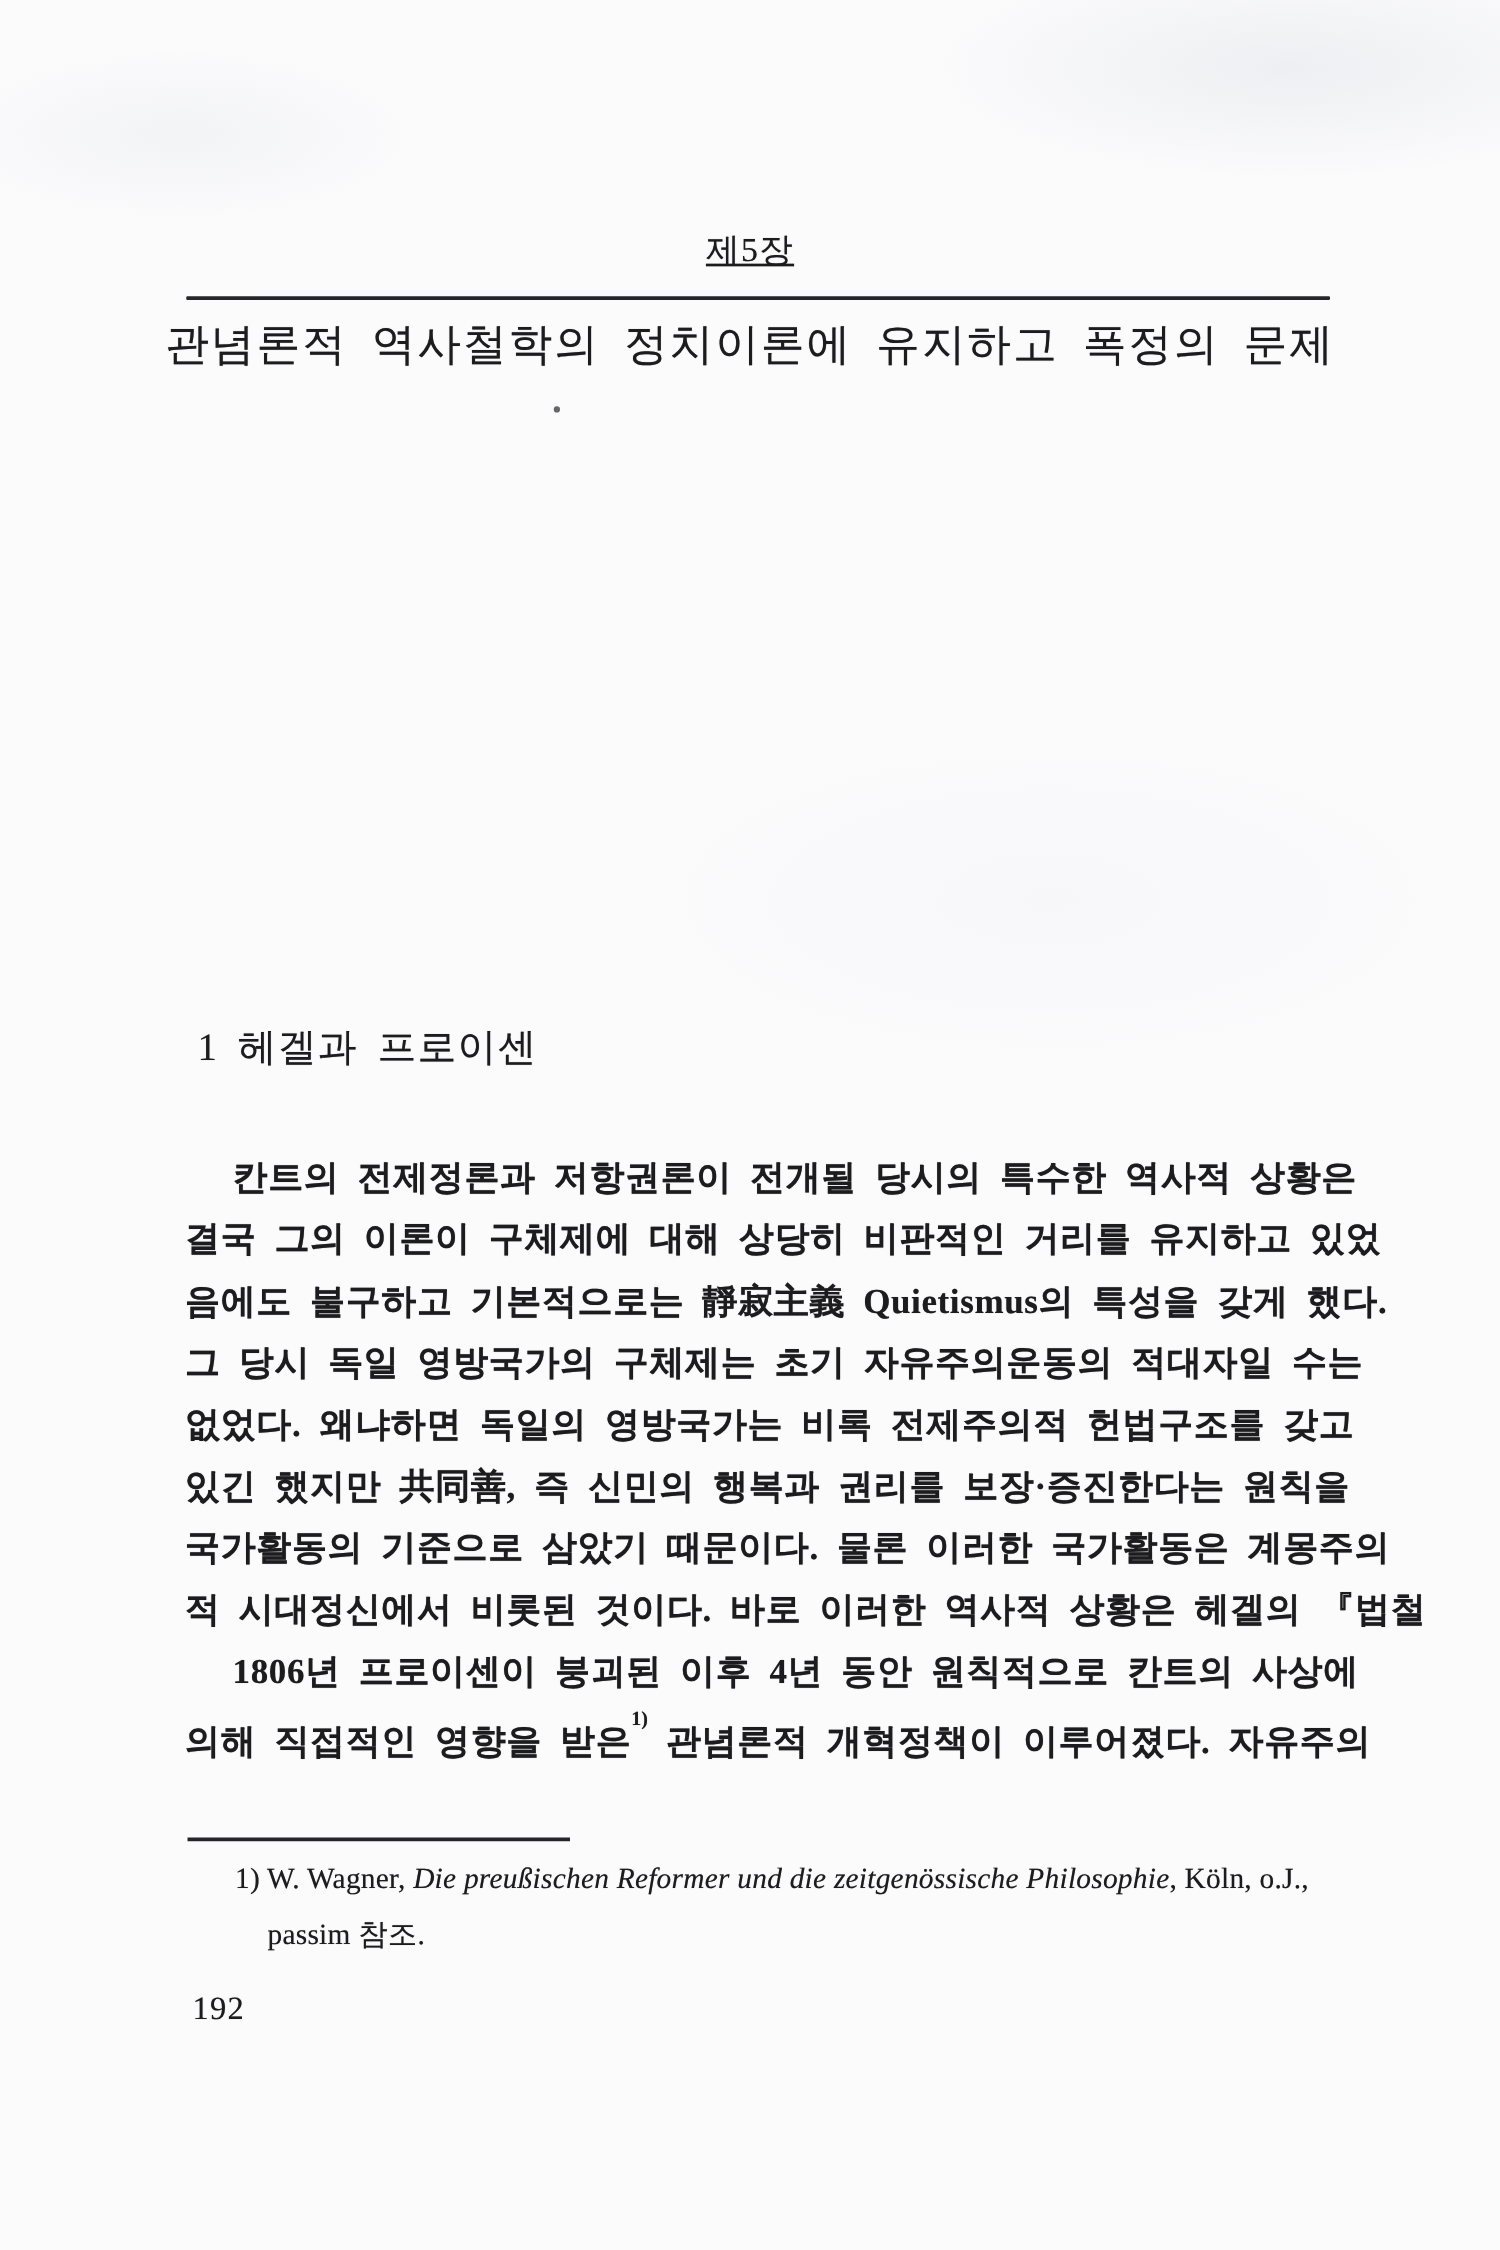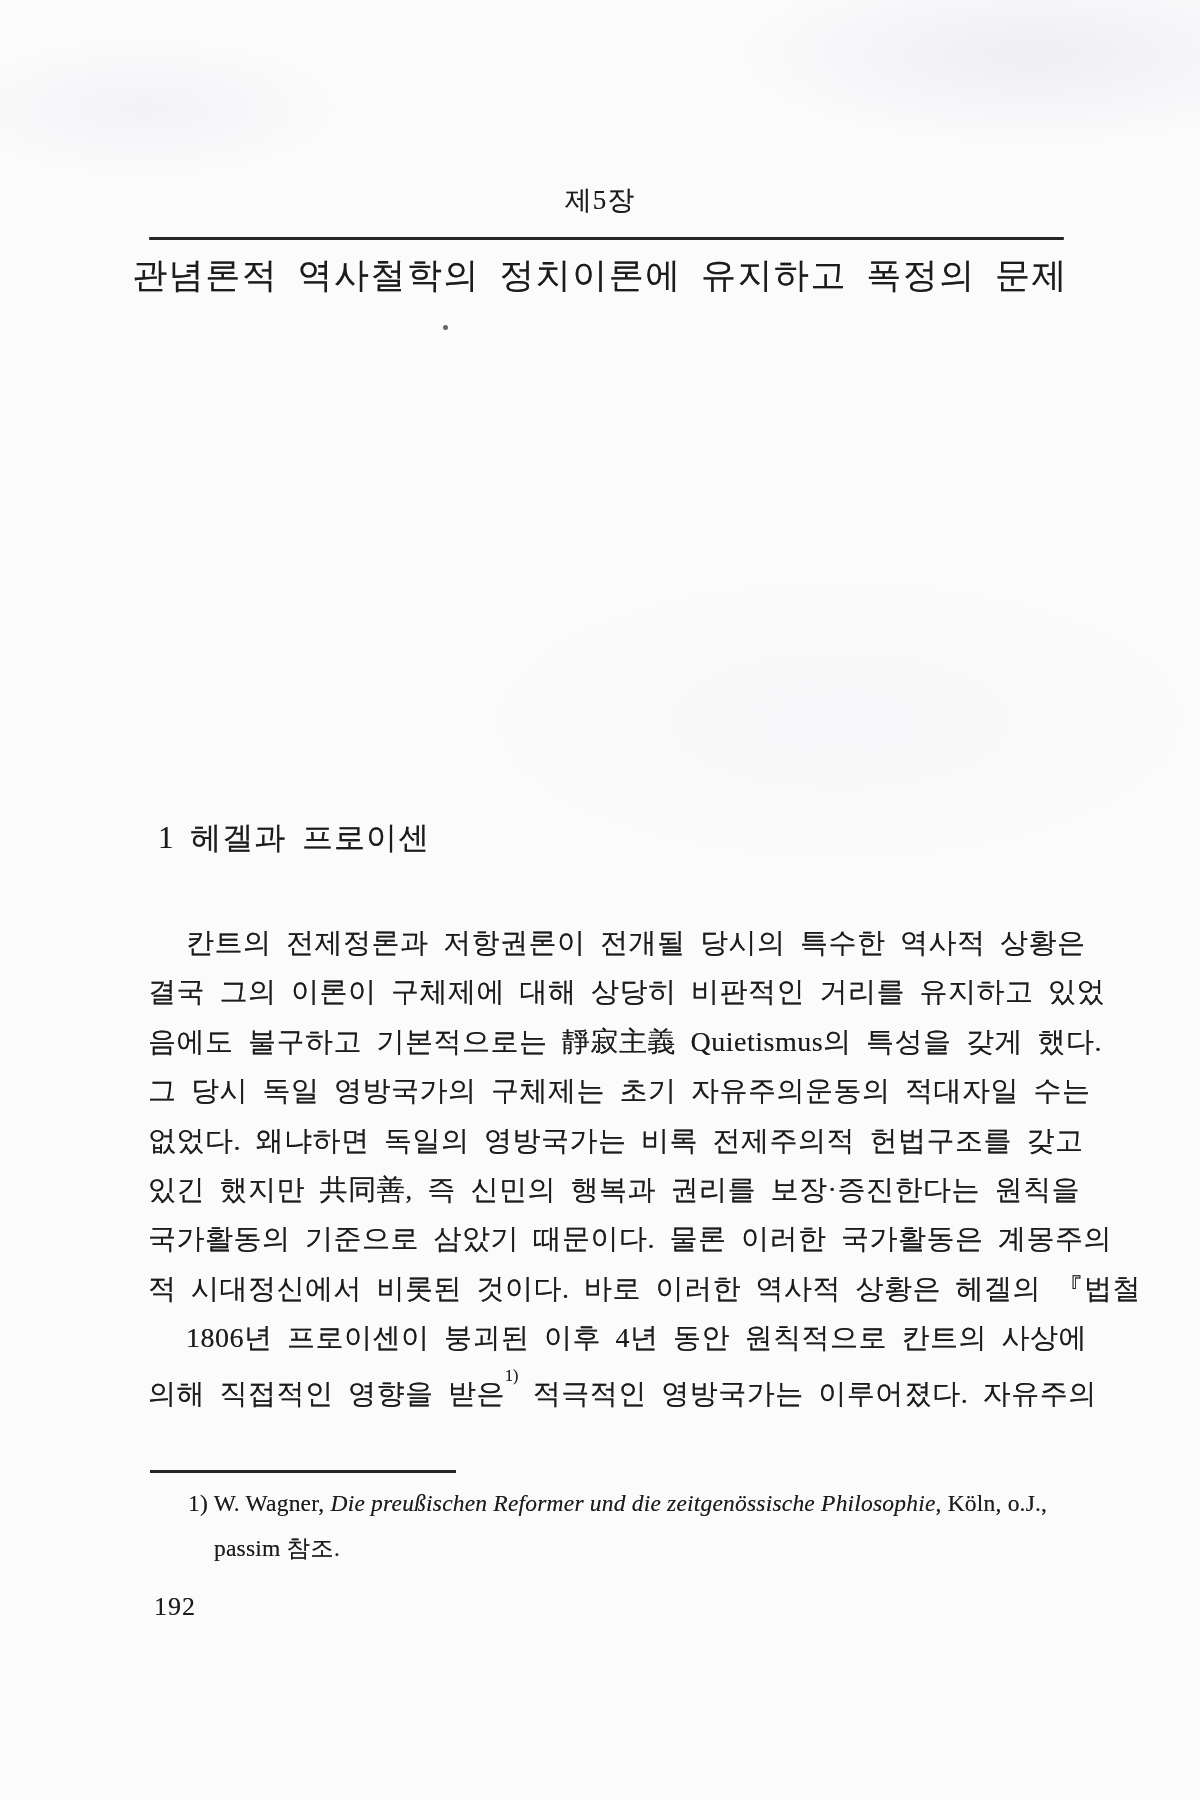--- a/index.html
+++ b/index.html
@@ -16,20 +16,21 @@
     overflow: hidden;
   }
   .ink { text-shadow: 0 0 0.6px rgba(10,10,12,0.55); }
 
   .chapter-label {
     position: absolute;
     top: 182px; left: 0; width: 100%;
     text-align: center;
     font-size: 27px;
     letter-spacing: 1px;
+    text-decoration: underline;
   }
   .title-rule {
     position: absolute;
     top: 237px; left: 149px;
     width: 915px; height: 3px;
     background: #26262a;
     border-radius: 1px;
   }
   .page-title {
     position: absolute;
@@ -63,20 +64,21 @@
   }
   .bline {
     height: 49.4px;
     line-height: 49.4px;
     font-size: 28px;
     letter-spacing: 0.5px;
     word-spacing: 7px;
     text-align: justify;
     text-align-last: justify;
     white-space: nowrap;
+    font-weight: bold;
   }
   .bline.indent { text-indent: 38px; }
   .bline.endline { text-align-last: left; }
   .fnref {
     font-size: 16px;
     position: relative;
     top: -12px;
     letter-spacing: 0;
     word-spacing: 0;
   }
@@ -122,21 +124,21 @@
   <div class="bline ink indent">칸트의 전제정론과 저항권론이 전개될 당시의 특수한 역사적 상황은</div>
   <div class="bline ink">결국 그의 이론이 구체제에 대해 상당히 비판적인 거리를 유지하고 있었</div>
   <div class="bline ink">음에도 불구하고 기본적으로는 靜寂主義 Quietismus의 특성을 갖게 했다.</div>
   <div class="bline ink">그 당시 독일 영방국가의 구체제는 초기 자유주의운동의 적대자일 수는</div>
   <div class="bline ink">없었다. 왜냐하면 독일의 영방국가는 비록 전제주의적 헌법구조를 갖고</div>
   <div class="bline ink">있긴 했지만 共同善, 즉 신민의 행복과 권리를 보장·증진한다는 원칙을</div>
   <div class="bline ink">국가활동의 기준으로 삼았기 때문이다. 물론 이러한 국가활동은 계몽주의</div>
   <div class="bline ink">적 시대정신에서 비롯된 것이다. 바로 이러한 역사적 상황은 헤겔의 『법철</div>
   <div class="bline ink indent">1806년 프로이센이 붕괴된 이후 4년 동안 원칙적으로 칸트의 사상에</div>
   <div class="bline ink"><span>의해 직접적인 영향을 받은</span><sup class="fnref">1)</sup>
-    <span>적극적인 영방국가는 이루어졌다. 자유주의</span>
+    <span>관념론적 개혁정책이 이루어졌다. 자유주의</span>
   </div>
 </div>
 
 <div class="footnote-rule"></div>
 
 <div class="footnote ink">
   <div class="fn-line1">
     <span class="fn-marker">1)</span>
     <span>W. Wagner,</span>
     <span class="italic">Die preußischen Reformer und die zeitgenössische Philosophie</span><span>, Köln, o.J.,</span>

